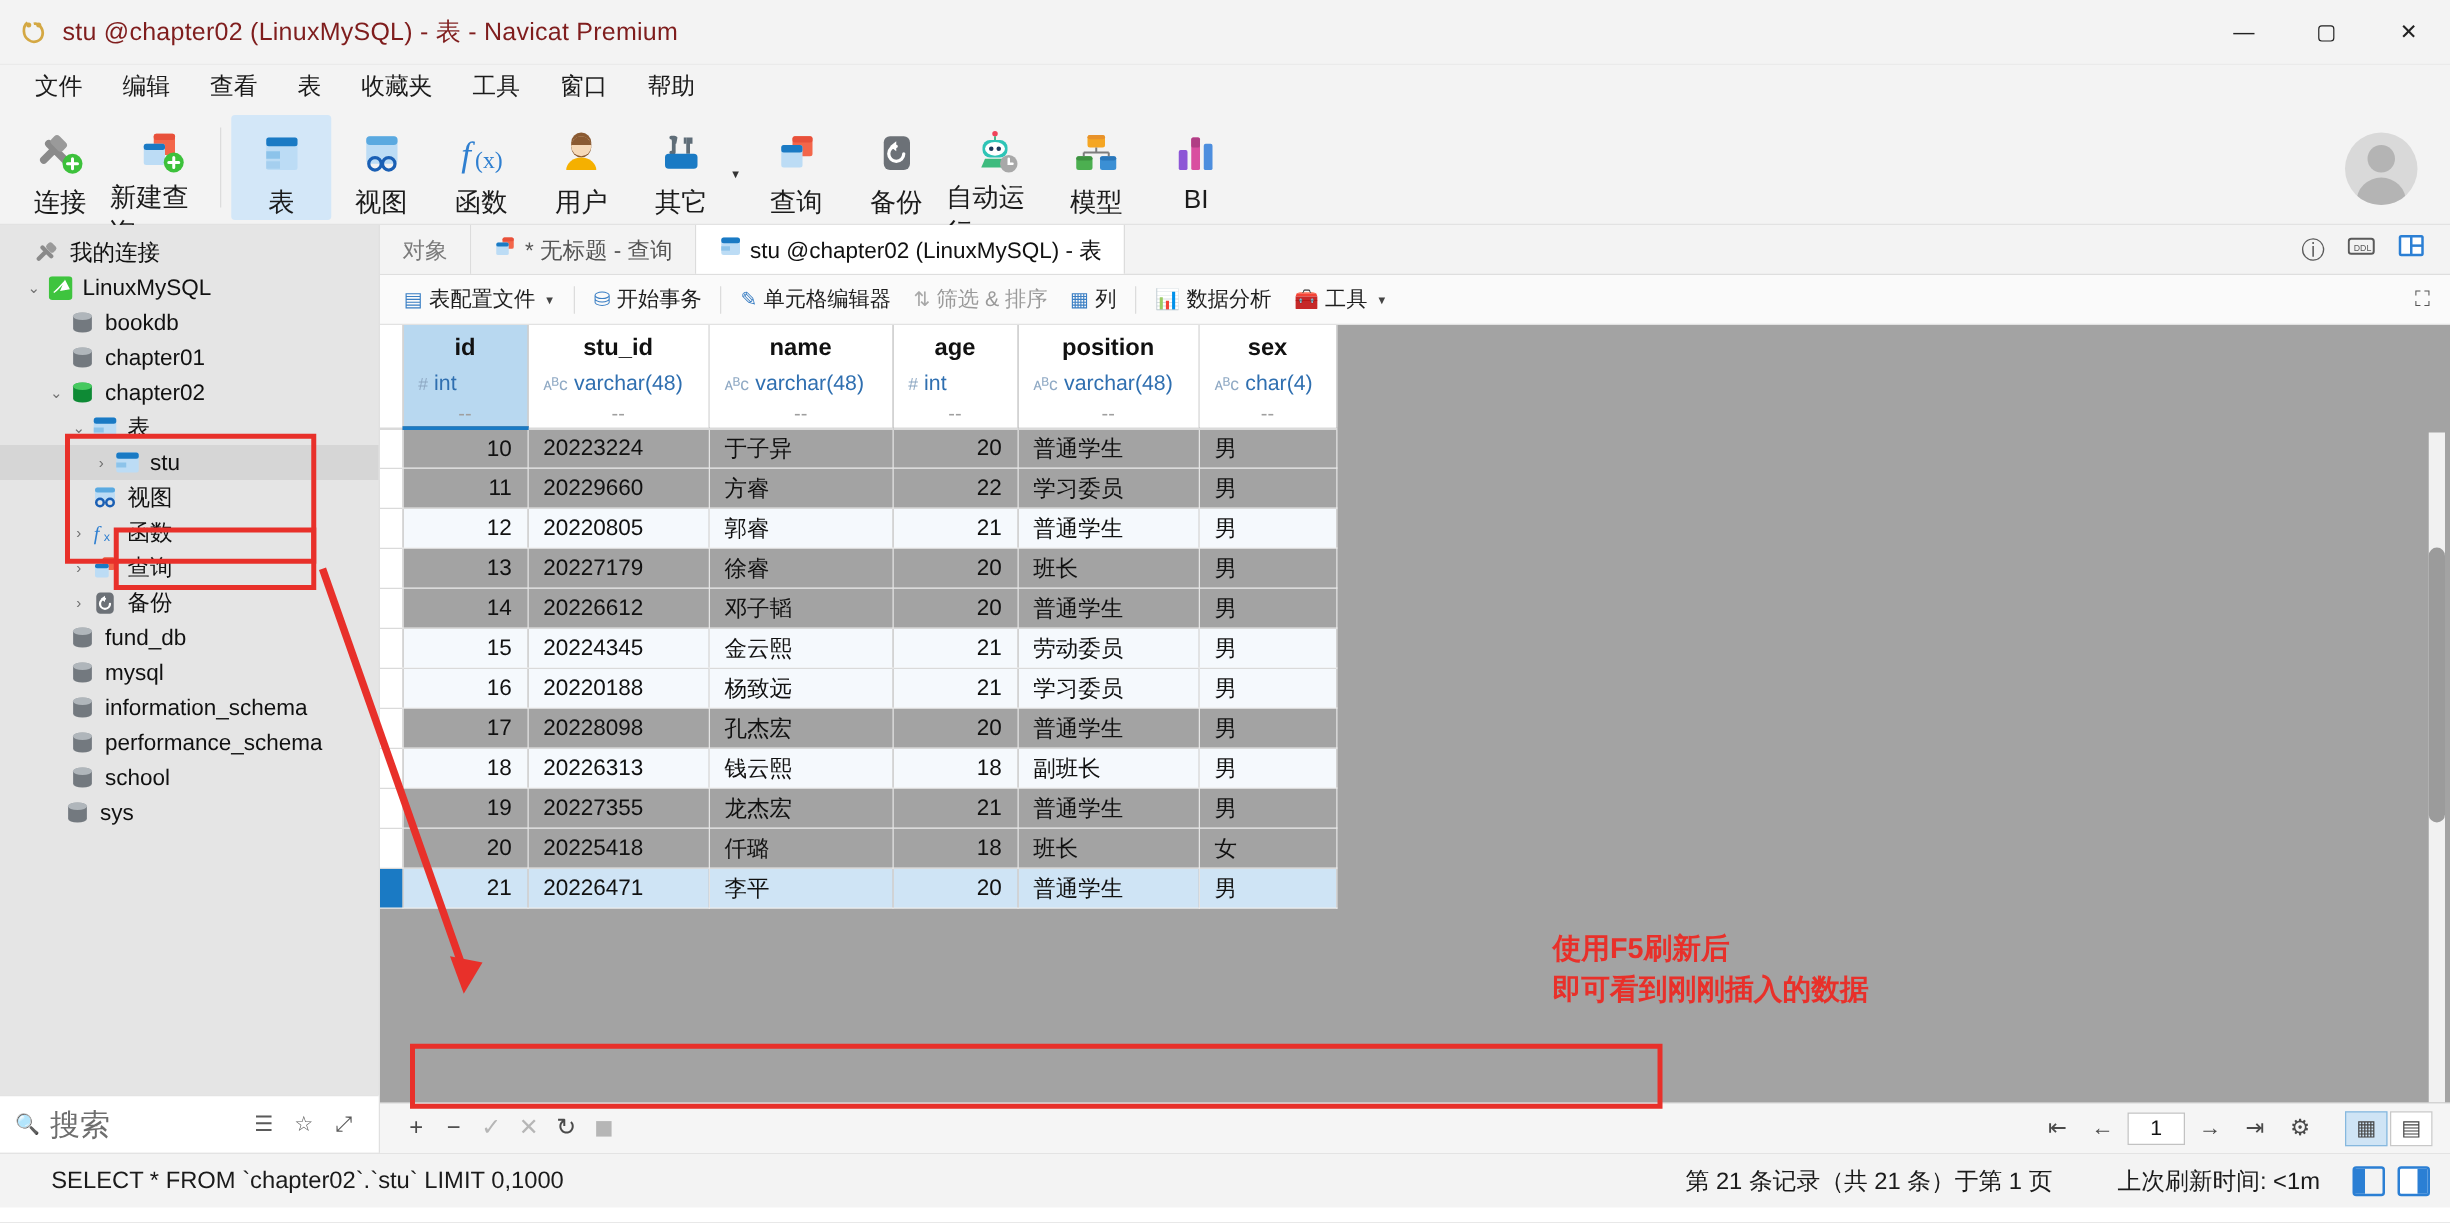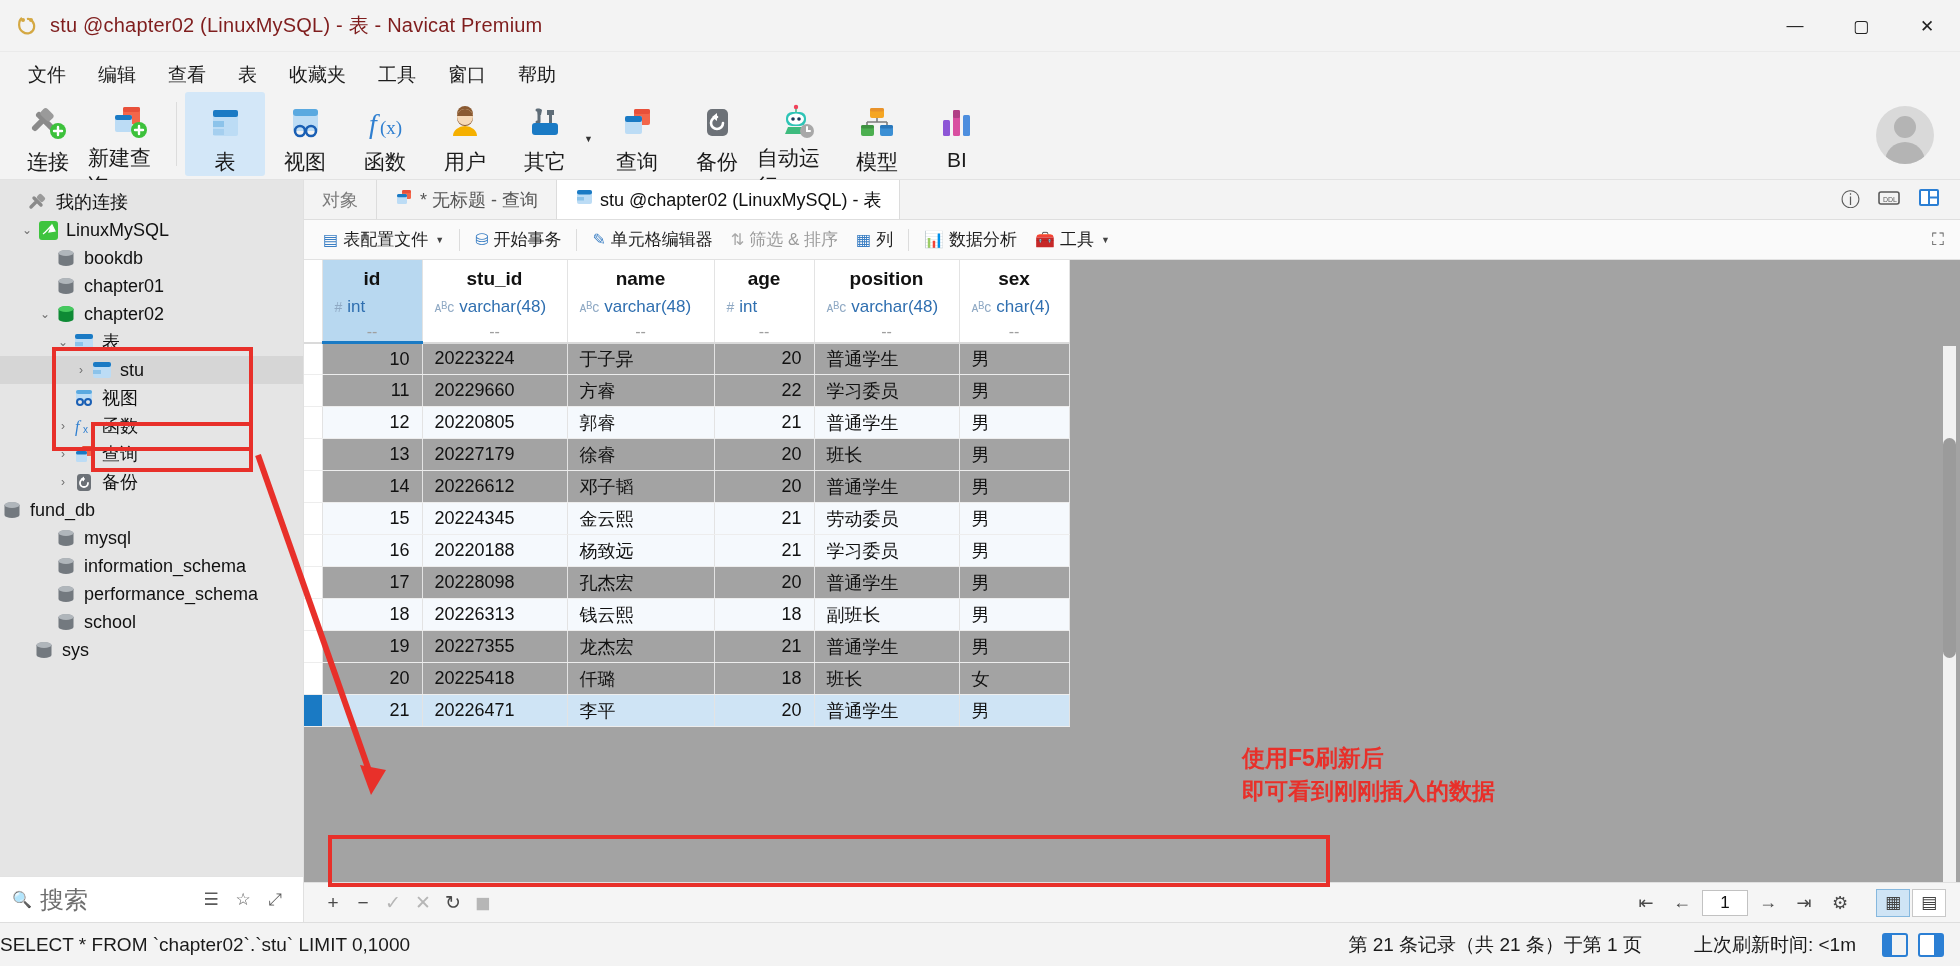--- a/index.html
+++ b/index.html
@@ -17,21 +17,21 @@
   }
   .title-logo { margin-left: 14px; width: 26px; height: 26px; }
   .title-text { margin-left: 10px; font-size: 20px; color: #7f1d1d; letter-spacing: .2px; }
   .win-ctrls { position: absolute; right: 0; top: 0; height: 52px; display: flex; }
   .win-btn {
     width: 66px; height: 52px; display: flex; align-items: center; justify-content: center;
     font-size: 17px; color: #222;
   }
 
   
-  .menubar { height: 40px; background: #f3f3f3; display: flex; align-items: flex-end; padding-left: 12px; }
+  .menubar { height: 40px; background: #f3f3f3; display: flex; align-items: flex-start; padding-left: 12px; }
   .menu-item { font-size: 19px; color: #1b1b1b; padding: 4px 16px; border-radius: 4px; }
 
   
   .toolbar {
     height: 88px; background: #f3f3f3; display: flex; align-items: flex-start;
     border-bottom: 1px solid #e2e2e2; position: relative;
   }
   .tb-sep { width: 1px; height: 64px; background: #dcdcdc; margin: 10px 8px 0 8px; }
   .tb-btn {
     width: 80px; height: 84px; display: flex; flex-direction: column; align-items: center;
@@ -160,21 +160,21 @@
   }
   .view-toggle { display: flex; margin-left: 16px; gap: 2px; }
   .vt { width: 34px; height: 28px; display: flex; align-items: center; justify-content: center; font-size: 17px; border: 1px solid #c8c8c8; background: #fff; color: #444; }
   .vt.on { background: #cfe4f5; border-color: #86b8de; }
 
   
   .statusbar {
     height: 44px; background: #f3f3f3; border-top: 1px solid #dedede;
     display: flex; align-items: center; font-size: 19px; color: #1a1a1a;
   }
-  .sb-sql { flex: 1; white-space: nowrap; overflow: hidden; }
+  .sb-sql { flex: 1; white-space: nowrap; overflow: hidden; margin-left: 41px; }
   .sb-seg { padding: 0 26px; white-space: nowrap; }
   .sb-right { margin-left: auto; display: flex; align-items: center; gap: 10px; padding-right: 16px; }
   .sb-sq { width: 26px; height: 24px; border: 2px solid #2b7fd4; border-radius: 3px; position: relative; }
   .sb-sq::after { content: ""; position: absolute; top: 0; bottom: 0; width: 8px; background: #2b7fd4; }
   .sb-sq.left::after { left: 0; }
   .sb-sq.right::after { right: 0; }
 
   
   .anno { position: absolute; pointer-events: none; }
   .anno-note {
@@ -503,21 +503,21 @@
         <span class="ico">
           <svg width="20" height="19" viewBox="0 0 20 19">
               <rect x="3" y="1" width="14" height="17" rx="3.4" fill="#6c7177"></rect>
               <path d="M10 6 a4 4 0 1 0 4 4" fill="none" stroke="#fff" stroke-width="1.8" stroke-linecap="round"></path>
               <path d="M10 3.5 l0 5 l-3.4 -2.6 z" fill="#fff"></path>
             </svg>
         </span>
         <span class="lbl">备份</span>
       </div>
 
-      <div class="node" style="">
+      <div class="node" style="padding-left:54px">
         <span class="ico">
           <svg width="18" height="19" viewBox="0 0 18 19">
               <ellipse cx="9" cy="4" rx="7.5" ry="3" fill="#9aa0a6"></ellipse>
               <path d="M1.5 4 v10 a7.5 3 0 0 0 15 0 v-10" fill="#73797f"></path>
               <ellipse cx="9" cy="4" rx="7.5" ry="3" fill="#b0b6bb"></ellipse>
             </svg>
         </span>
         <span class="lbl">fund_db</span>
       </div>
 
@@ -558,21 +558,21 @@
         <span class="ico">
           <svg width="18" height="19" viewBox="0 0 18 19">
               <ellipse cx="9" cy="4" rx="7.5" ry="3" fill="#9aa0a6"></ellipse>
               <path d="M1.5 4 v10 a7.5 3 0 0 0 15 0 v-10" fill="#73797f"></path>
               <ellipse cx="9" cy="4" rx="7.5" ry="3" fill="#b0b6bb"></ellipse>
             </svg>
         </span>
         <span class="lbl">school</span>
       </div>
 
-      <div class="node" style="padding-left:32px">
+      <div class="node" style="padding-left:50px">
         <span class="ico">
           <svg width="18" height="19" viewBox="0 0 18 19">
               <ellipse cx="9" cy="4" rx="7.5" ry="3" fill="#9aa0a6"></ellipse>
               <path d="M1.5 4 v10 a7.5 3 0 0 0 15 0 v-10" fill="#73797f"></path>
               <ellipse cx="9" cy="4" rx="7.5" ry="3" fill="#b0b6bb"></ellipse>
             </svg>
         </span>
         <span class="lbl">sys</span>
       </div>
 

